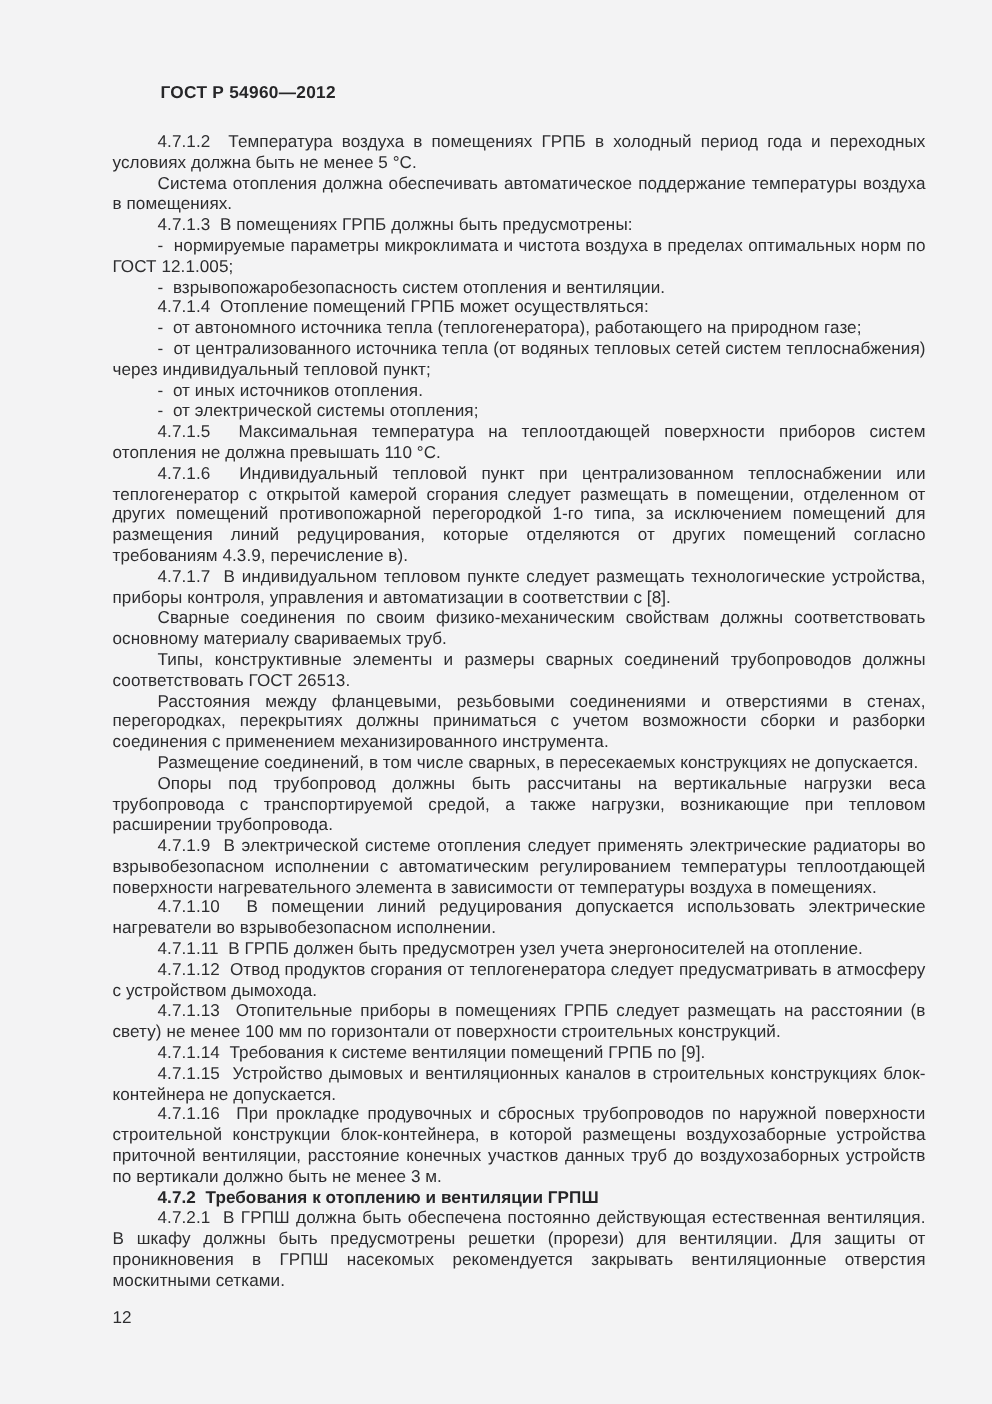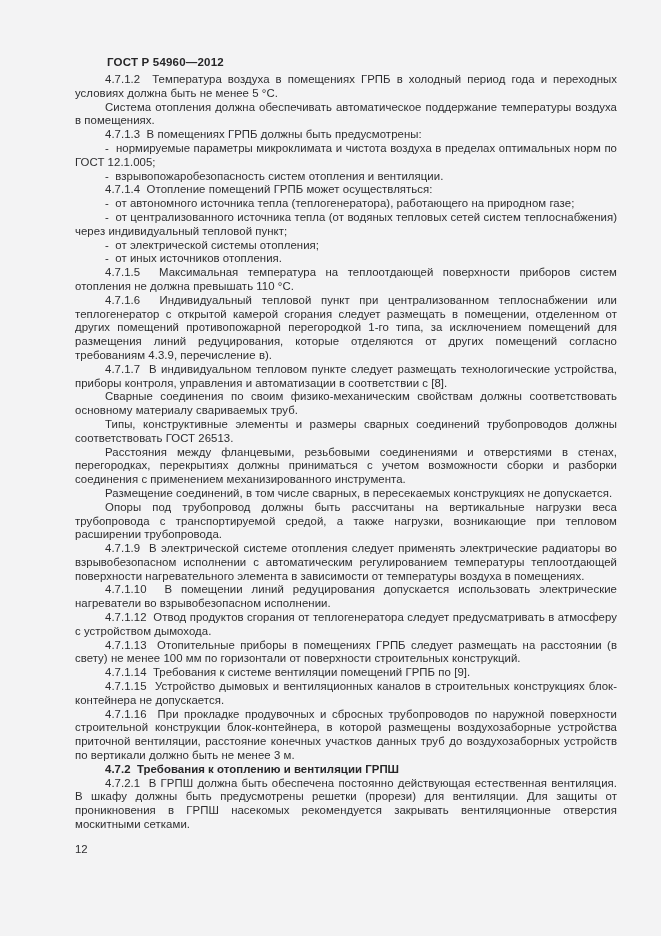--- a/index.html
+++ b/index.html
@@ -18,21 +18,21 @@
     box-sizing: border-box;
     width: 661px;
     height: 936px;
     padding: 56px 44px 0 75px;
   }
   .doc-header {
     font-size: 11.5px;
     font-weight: bold;
     letter-spacing: 0.2px;
     color: #262628;
-    margin: 0 0 5px 0;
+    margin: 0 0 21px 0;
     padding-left: 32px;
   }
   .doc-body p.para {
     margin: 0;
     font-size: 11.4px;
     line-height: 13.8px;
     text-align: justify;
     text-indent: 30px;
     color: #2d2d2f;
     letter-spacing: 0.05px;
@@ -55,32 +55,33 @@
 
   <div class="doc-body">
       <p class="para">4.7.1.2&nbsp; Температура воздуха в помещениях ГРПБ в холодный период года и переходных условиях должна быть не менее 5 °С.</p>
       <p class="para">Система отопления должна обеспечивать автоматическое поддержание температуры воздуха в помещениях.</p>
       <p class="para">4.7.1.3&nbsp; В помещениях ГРПБ должны быть предусмотрены:</p>
       <p class="para">-&nbsp; нормируемые параметры микроклимата и чистота воздуха в пределах оптимальных норм по ГОСТ 12.1.005;</p>
       <p class="para">-&nbsp; взрывопожаробезопасность систем отопления и вентиляции.</p>
       <p class="para">4.7.1.4&nbsp; Отопление помещений ГРПБ может осуществляться:</p>
       <p class="para">-&nbsp; от автономного источника тепла (теплогенератора), работающего на природном газе;</p>
       <p class="para">-&nbsp; от централизованного источника тепла (от водяных тепловых сетей систем теплоснабжения) через индивидуальный тепловой пункт;</p>
+      <p class="para">-&nbsp; от иных источников отопления.</p>
       <p class="para">-&nbsp; от электрической системы отопления;</p>
-      <p class="para">-&nbsp; от иных источников отопления.</p>
       <p class="para">4.7.1.5&nbsp; Максимальная температура на теплоотдающей поверхности приборов систем отопления не должна превышать 110 °С.</p>
       <p class="para">4.7.1.6&nbsp; Индивидуальный тепловой пункт при централизованном теплоснабжении или теплогенератор с открытой камерой сгорания следует размещать в помещении, отделенном от других помещений противопожарной перегородкой 1-го типа, за исключением помещений для размещения линий редуцирования, которые отделяются от других помещений согласно требованиям 4.3.9, перечисление в).</p>
       <p class="para">4.7.1.7&nbsp; В индивидуальном тепловом пункте следует размещать технологические устройства, приборы контроля, управления и автоматизации в соответствии с [8].</p>
       <p class="para">Сварные соединения по своим физико-механическим свойствам должны соответствовать основному материалу свариваемых труб.</p>
       <p class="para">Типы, конструктивные элементы и размеры сварных соединений трубопроводов должны соответствовать ГОСТ 26513.</p>
       <p class="para">Расстояния между фланцевыми, резьбовыми соединениями и отверстиями в стенах, перегородках, перекрытиях должны приниматься с учетом возможности сборки и разборки соединения с применением механизированного инструмента.</p>
       <p class="para">Размещение соединений, в том числе сварных, в пересекаемых конструкциях не допускается.</p>
       <p class="para">Опоры под трубопровод должны быть рассчитаны на вертикальные нагрузки веса трубопровода с транспортируемой средой, а также нагрузки, возникающие при тепловом расширении трубопровода.</p>
       <p class="para">4.7.1.9&nbsp; В электрической системе отопления следует применять электрические радиаторы во взрывобезопасном исполнении с автоматическим регулированием температуры теплоотдающей поверхности нагревательного элемента в зависимости от температуры воздуха в помещениях.</p>
       <p class="para">4.7.1.10&nbsp; В помещении линий редуцирования допускается использовать электрические нагреватели во взрывобезопасном исполнении.</p>
+      <p class="para">4.7.1.11&nbsp; В ГРПБ должен быть предусмотрен узел учета энергоносителей на отопление.</p>
       <p class="para">4.7.1.12&nbsp; Отвод продуктов сгорания от теплогенератора следует предусматривать в атмосферу с устройством дымохода.</p>
       <p class="para">4.7.1.13&nbsp; Отопительные приборы в помещениях ГРПБ следует размещать на расстоянии (в свету) не менее 100 мм по горизонтали от поверхности строительных конструкций.</p>
       <p class="para">4.7.1.14&nbsp; Требования к системе вентиляции помещений ГРПБ по [9].</p>
       <p class="para">4.7.1.15&nbsp; Устройство дымовых и вентиляционных каналов в строительных конструкциях блок-контейнера не допускается.</p>
       <p class="para">4.7.1.16&nbsp; При прокладке продувочных и сбросных трубопроводов по наружной поверхности строительной конструкции блок-контейнера, в которой размещены воздухозаборные устройства приточной вентиляции, расстояние конечных участков данных труб до воздухозаборных устройств по вертикали должно быть не менее 3 м.</p>
       <p class="para bold">4.7.2&nbsp; Требования к отоплению и вентиляции ГРПШ</p>
       <p class="para">4.7.2.1&nbsp; В ГРПШ должна быть обеспечена постоянно действующая естественная вентиляция. В шкафу должны быть предусмотрены решетки (прорези) для вентиляции. Для защиты от проникновения в ГРПШ насекомых рекомендуется закрывать вентиляционные отверстия москитными сетками.</p>
     </div>
 
   <p class="page-number">12</p>

